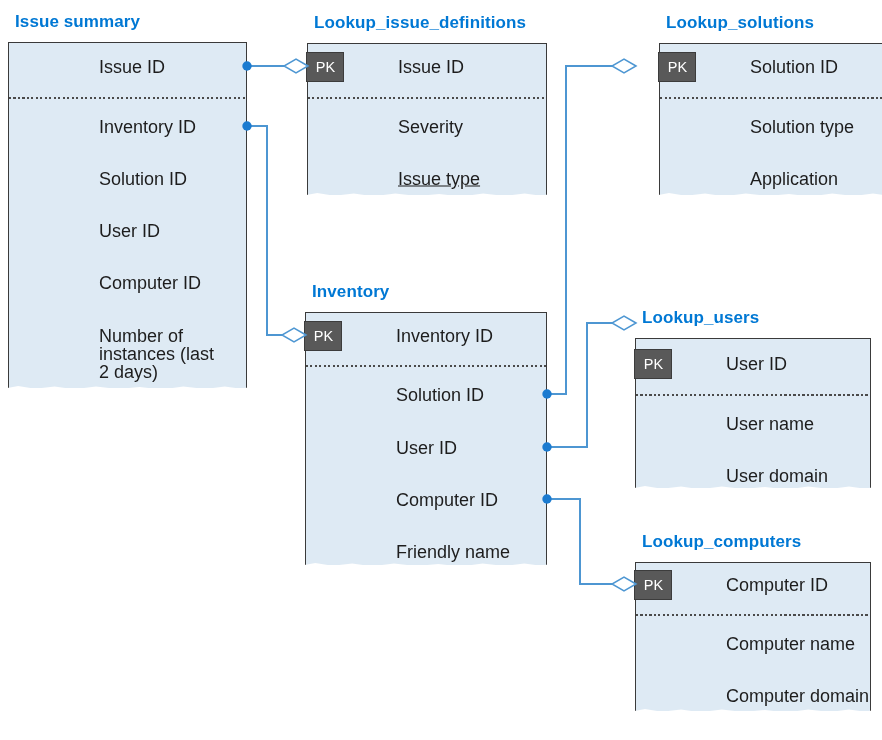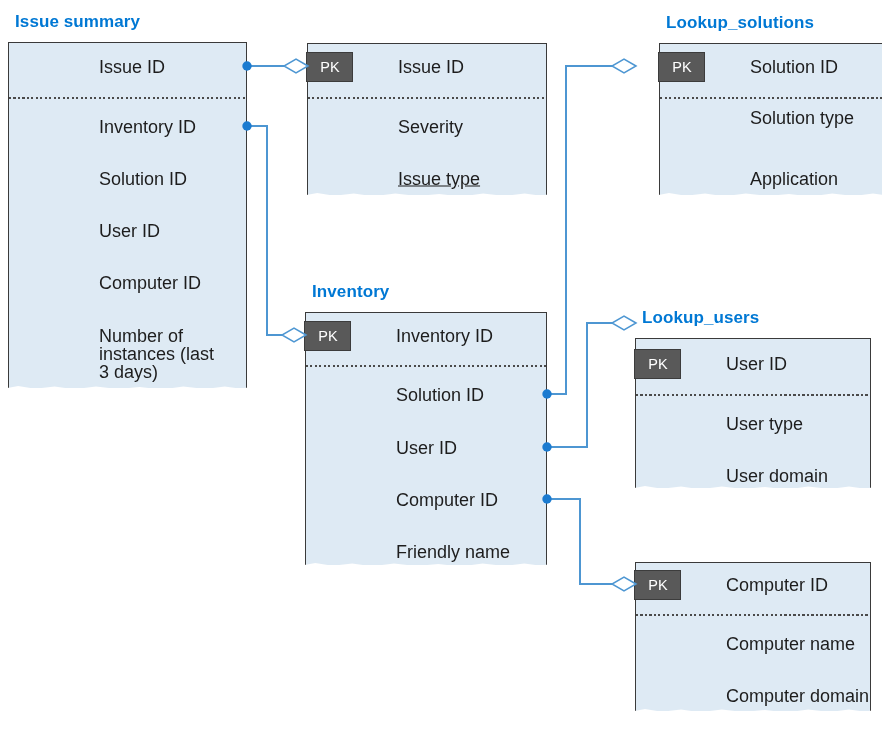--- a/index.html
+++ b/index.html
@@ -42,21 +42,21 @@
     white-space:nowrap;
   }
   .row.wrap{white-space:normal;width:126px;line-height:18px;}
   .dashed{
     position:absolute;
     left:0;right:0;height:1.6px;
     background:repeating-linear-gradient(90deg,#4a4a4a 0 2px,transparent 2px 4.5px);
   }
   .pk{
     position:absolute;
-    left:-1.6px;width:47px;height:30px;
+    left:-1.6px;width:38px;height:30px;
     background:var(--pk-fill,#595959);
     border:1.2px solid #3c3c3c;
     box-sizing:border-box;
     color:#fff;
     font-size:14.5px;
     display:flex;align-items:center;justify-content:center;
   }
   .overlay{position:absolute;left:0;top:0;pointer-events:none;}
   .overlay path{fill:none;stroke:var(--connector,#4D96D2);stroke-width:1.8;}
   .overlay circle{fill:var(--dot,#1B7BD0);stroke:none;}
@@ -68,41 +68,42 @@
 <div id="canvas">
 
   <div class="tbl" style="left:8px;top:42px;width:239px;height:346px;">
     <div class="tbl-title">Issue summary</div>
     <div class="row" style="top:24px;">Issue ID</div>
     <div class="dashed" style="top:54px;"></div>
     <div class="row" style="top:84px;">Inventory ID</div>
     <div class="row" style="top:136px;">Solution ID</div>
     <div class="row" style="top:188px;">User ID</div>
     <div class="row" style="top:240px;">Computer ID</div>
-    <div class="row wrap" style="top:311px;">Number of instances (last 3 days)</div>
+    <div class="row wrap" style="top:311px;">Number of instances (last 2 days)</div>
   </div>
 
   <div class="tbl" style="left:307px;top:43px;width:240px;height:152px;">
+    <div class="tbl-title">Lookup_issue_definitions</div>
     <div class="pk" style="top:8px;">
         <span>PK</span>
       </div>
     <div class="row" style="top:23px;">Issue ID</div>
     <div class="dashed" style="top:53px;"></div>
     <div class="row" style="top:83px;">Severity</div>
     <div class="row" style="top:135px;text-decoration:underline;">Issue type</div>
   </div>
 
   <div class="tbl" style="left:635px;top:43px;width:236px;height:152px;margin-left:24px;">
     <div class="tbl-title">Lookup_solutions</div>
     <div class="pk" style="top:8px;">
         <span>PK</span>
       </div>
     <div class="row" style="top:23px;">Solution ID</div>
     <div class="dashed" style="top:53px;"></div>
-    <div class="row" style="top:74px;">Solution type</div>
+    <div class="row" style="top:83px;">Solution type</div>
     <div class="row" style="top:135px;">Application</div>
   </div>
 
   <div class="tbl" style="left:305px;top:312px;width:242px;height:253px;">
     <div class="tbl-title">Inventory</div>
     <div class="pk" style="top:8px;">
         <span>PK</span>
       </div>
     <div class="row" style="top:23px;">Inventory ID</div>
     <div class="dashed" style="top:52px;"></div>
@@ -112,25 +113,26 @@
     <div class="row" style="top:239px;">Friendly name</div>
   </div>
 
   <div class="tbl" style="left:635px;top:298px;width:236px;height:150px;margin-top:40px;">
     <div class="tbl-title">Lookup_users</div>
     <div class="pk" style="top:10px;">
         <span>PK</span>
       </div>
     <div class="row" style="top:25px;">User ID</div>
     <div class="dashed" style="top:55px;"></div>
-    <div class="row" style="top:85px;">User type</div>
+    <div class="row" style="top:85px;">User name</div>
     <div class="row" style="top:137px;">User domain</div>
   </div>
 
   <div class="tbl" style="left:635px;top:562px;width:236px;height:149px;">
+    <div class="tbl-title">Lookup_computers</div>
     <div class="pk" style="top:7px;">
         <span>PK</span>
       </div>
     <div class="row" style="top:22px;">Computer ID</div>
     <div class="dashed" style="top:51px;"></div>
     <div class="row" style="top:81px;">Computer name</div>
     <div class="row" style="top:133px;">Computer domain</div>
   </div>
 
   <svg class="overlay" width="882" height="740" viewBox="0 0 882 740">

